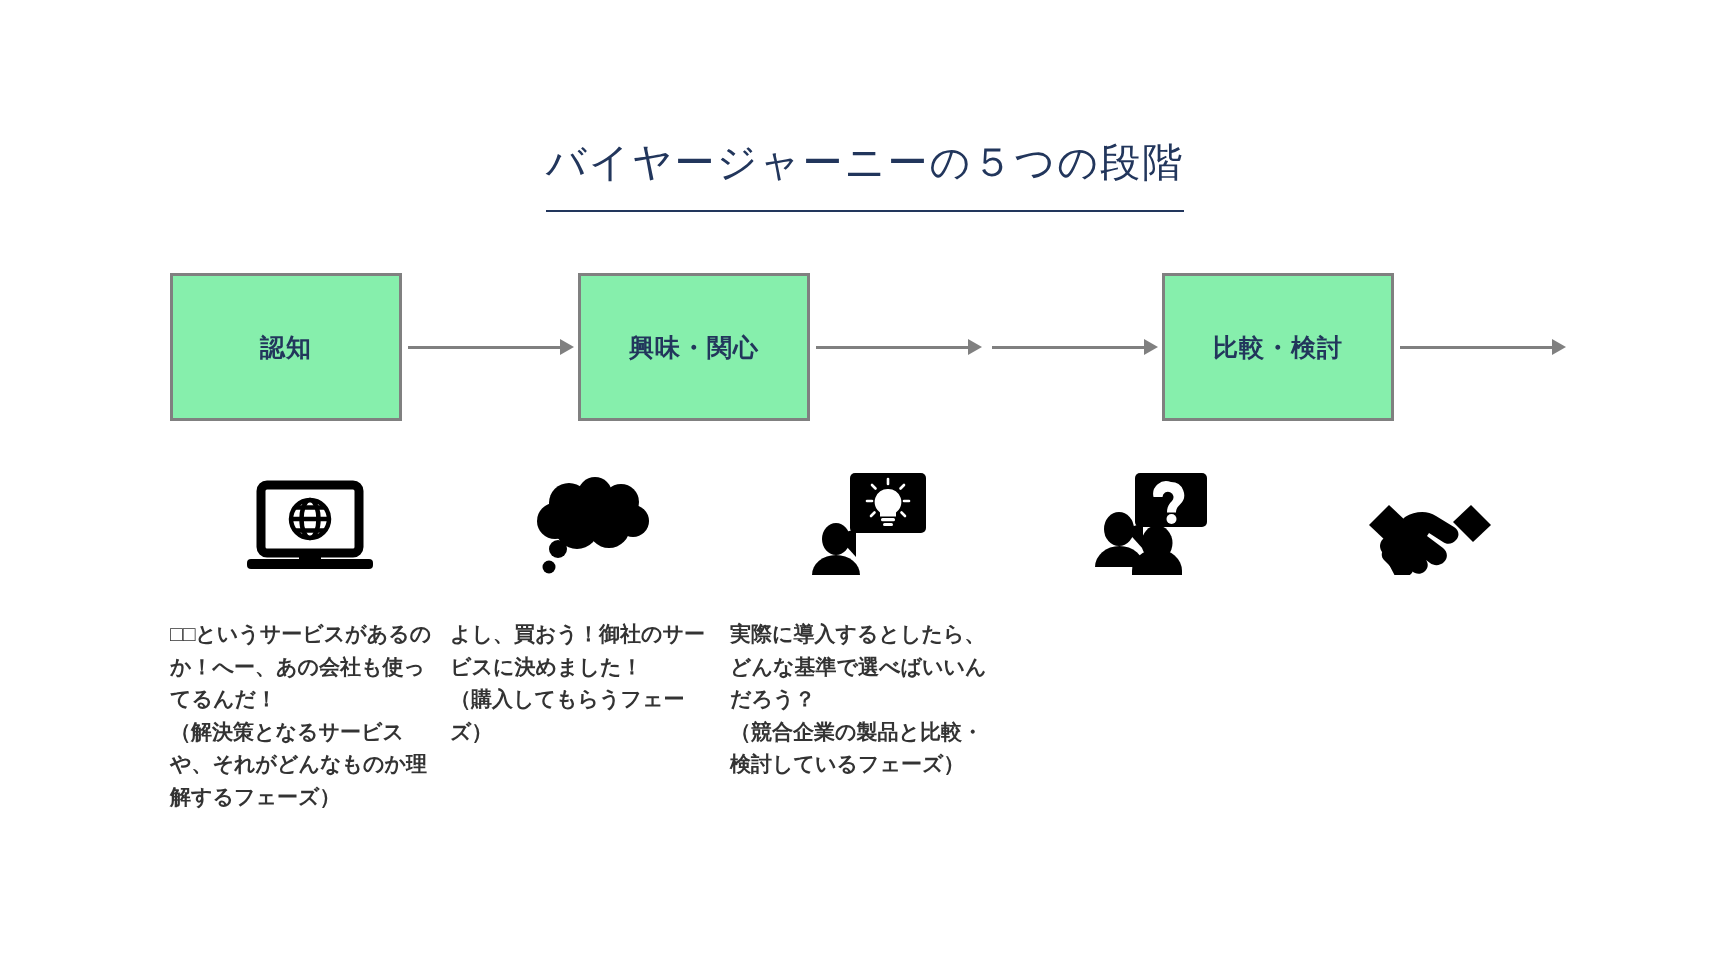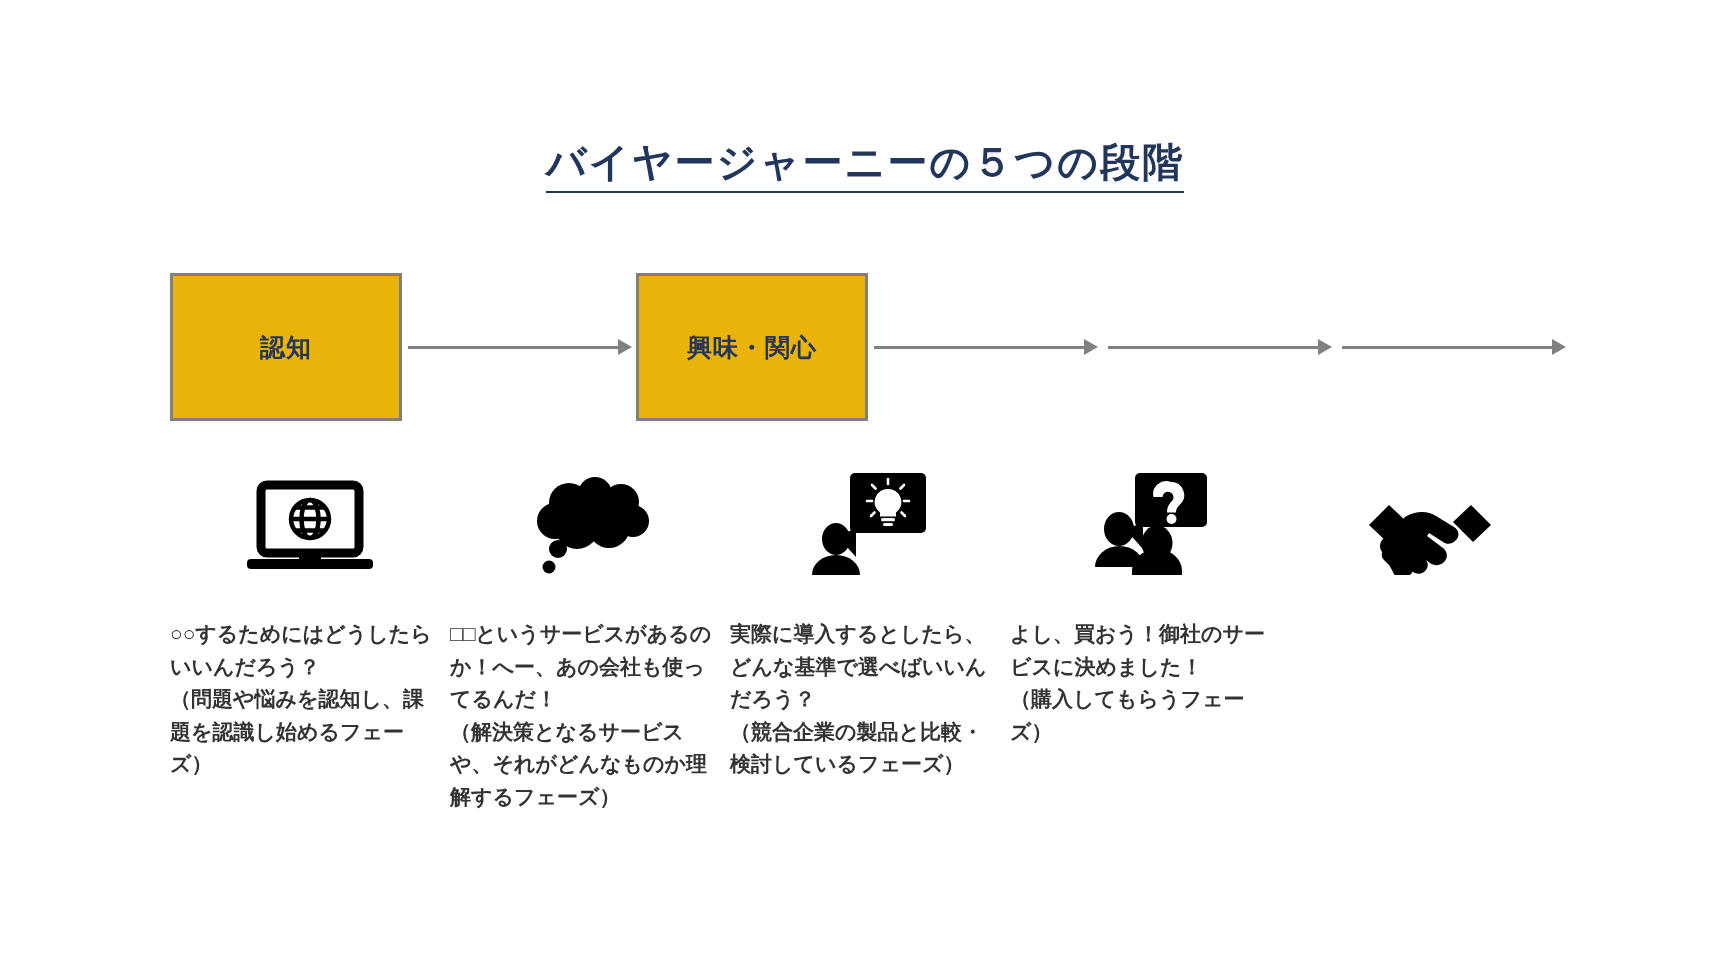--- a/index.html
+++ b/index.html
@@ -22,45 +22,45 @@
     position: absolute;
     left: 0;
     top: 112px;
     width: 1730px;
     text-align: center;
   }
   .slide-title {
     display: inline-block;
     font-family: "Liberation Serif", "DejaVu Serif", serif;
     font-size: 40px;
-    font-weight: 700;
+    font-weight: 400;
     letter-spacing: 2px;
     color: #22365c;
     border-bottom: 2.5px solid #22365c;
-    padding-bottom: 4px;
+    padding-bottom: 23px;
     line-height: 1.2;
     white-space: nowrap;
   }
 
   
   .stage-row {
     position: absolute;
     left: 170px;
     top: 272px;
     width: 1400px;
     height: 150px;
     display: flex;
     align-items: center;
   }
   .stage-box {
     width: 232px;
     height: 148px;
     box-sizing: border-box;
     border: 3px solid #808080;
-    background: #eab308;
+    background: #86efac;
     display: flex;
     align-items: center;
     justify-content: center;
   }
   .stage-box-label {
     font-family: "Liberation Sans", "DejaVu Sans", sans-serif;
     font-size: 25px;
     font-weight: bold;
     color: #22365c;
     letter-spacing: 1px;
@@ -162,20 +162,23 @@
     <span class="shaft"></span>
     <span class="head"></span>
   </div>
 
 
   <div class="stage-arrow">
     <span class="shaft"></span>
     <span class="head"></span>
   </div>
 
+  <div class="stage-box">
+    <span class="stage-box-label">比較・検討</span>
+  </div>
 
   <div class="stage-arrow">
     <span class="shaft"></span>
     <span class="head"></span>
   </div>
 
 
 </div>
 
 <div class="icon-row">
@@ -267,28 +270,24 @@
         <path d="M28 54 c-3 -3 -8 -3 -11 0 c-3 3 -3 8 0 11 l7 7 c3 3 8 3 11 0 c3 -3 3 -8 0 -11 z"></path>
         <path d="M40 64 c-3 -3 -8 -3 -11 0 c-3 3 -3 8 0 11 l4 4 c3 3 8 3 11 0 c3 -3 3 -8 0 -11 z"></path>
       </g>
     </svg>
   </div>
 
 </div>
 
 <div class="caption-row">
   <div class="caption-cell">
-    <p class="caption-text">○○するためにはどうしたらいいんだろう？
-（問題や悩みを認知し、課題を認識し始めるフェーズ）</p>
-  </div>
-  <div class="caption-cell">
     <p class="caption-text">□□というサービスがあるのか！へー、あの会社も使ってるんだ！
 （解決策となるサービスや、それがどんなものか理解するフェーズ）</p>
+  </div>
+  <div class="caption-cell">
+    <p class="caption-text">よし、買おう！御社のサービスに決めました！
+（購入してもらうフェーズ）</p>
   </div>
   <div class="caption-cell">
     <p class="caption-text">実際に導入するとしたら、どんな基準で選べばいいんだろう？
 （競合企業の製品と比較・検討しているフェーズ）</p>
   </div>
-  <div class="caption-cell">
-    <p class="caption-text">よし、買おう！御社のサービスに決めました！
-（購入してもらうフェーズ）</p>
-  </div>
 </div>
 
 </body></html>

